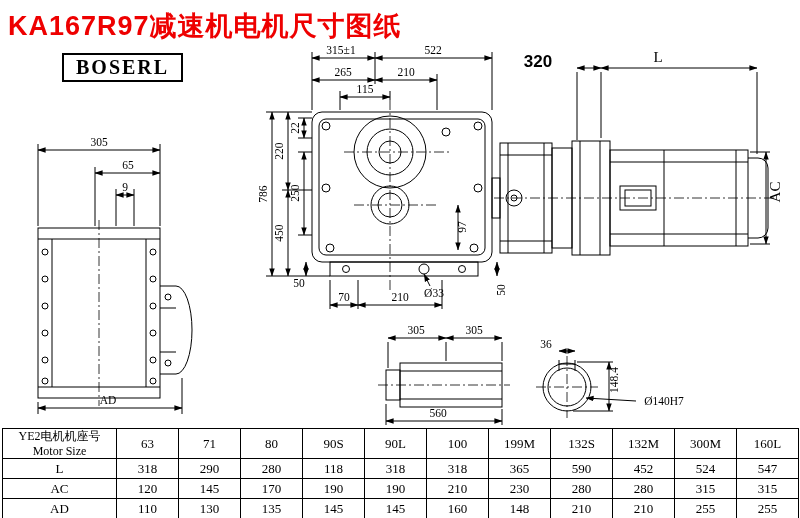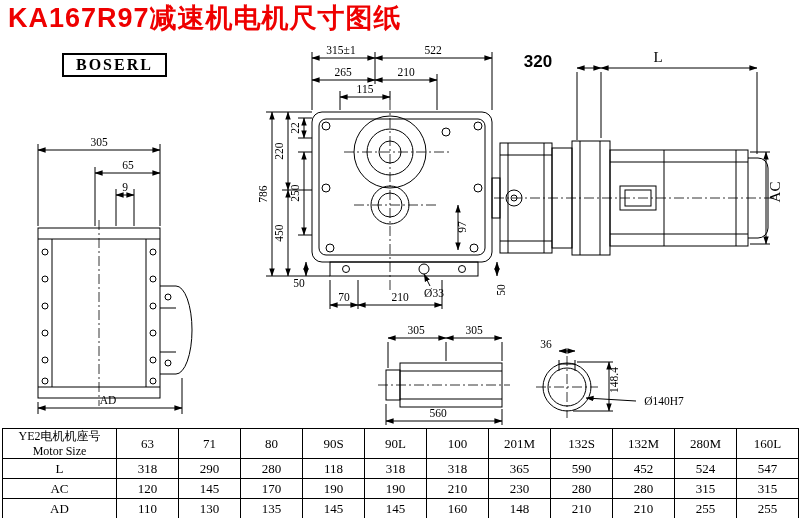--- a/index.html
+++ b/index.html
@@ -1,20 +1,20 @@
 <!DOCTYPE html>
 <html><head>
 <meta charset="utf-8">
 <style>
   * { margin:0; padding:0; box-sizing:border-box; }
   html,body { background:#fff; }
   body { width:800px; height:518px; font-family:"Liberation Sans",sans-serif; }
   .page { position:relative; width:800px; height:518px; background:#fff; overflow:hidden; }
-  .title { position:absolute; left:8px; top:0; font-size:27px; font-weight:bold; color:#ee0000; letter-spacing:1px; white-space:nowrap; }
-  .logo { position:absolute; left:62px; top:53px; border:2px solid #000; padding:1px 12px; font-family:"Liberation Serif",serif; font-weight:bold; font-size:16px; letter-spacing:2px; color:#000; }
+  .title { position:absolute; left:8px; top:8px; font-size:27px; font-weight:bold; color:#ee0000; letter-spacing:1px; white-space:nowrap; }
+  .logo { position:absolute; left:62px; top:53px; border:2px solid #000; padding:1px 12px; font-family:"Liberation Serif",serif; font-weight:bold; font-size:20px; letter-spacing:2px; color:#000; }
   svg.drawing { position:absolute; left:0; top:40px; }
   svg.drawing text { font-family:"Liberation Serif",serif; font-size:11.5px; fill:#000; stroke:none; text-anchor:middle; }
   svg.drawing text.dim-big { font-family:"Liberation Sans",sans-serif; font-size:17px; font-weight:bold; }
   svg.drawing text.dim-serif-big { font-size:15px; }
   svg.drawing .cl { stroke-dasharray:10 3 2 3; stroke-width:0.8; }
   table.spec { position:absolute; left:2px; top:428px; width:796px; border-collapse:collapse; table-layout:fixed;
                font-family:"Liberation Serif",serif; font-size:13px; text-align:center; color:#000; background:#fff; }
   table.spec td { border:1px solid #000; padding:0 2px; height:20px; width:62px; overflow:hidden; }
   table.spec td.corner { width:114px; font-size:12px; line-height:1.2; height:30px; }
   table.spec tr:first-child td { height:30px; }
@@ -252,24 +252,24 @@
           <td class="corner">
             <div>YE2电机机座号</div>
             <div>Motor Size</div>
           </td>
           <td class="">63</td>
           <td class="">71</td>
           <td class="">80</td>
           <td class="">90S</td>
           <td class="">90L</td>
           <td class="">100</td>
-          <td class="">201M</td>
+          <td class="">199M</td>
           <td class="">132S</td>
           <td class="">132M</td>
-          <td class="">280M</td>
+          <td class="">300M</td>
           <td class="">160L</td>
         </tr>
         <tr>
           <td class="">L</td>
           <td class="">318</td>
           <td class="">290</td>
           <td class="">280</td>
           <td class="">118</td>
           <td class="">318</td>
           <td class="">318</td>

